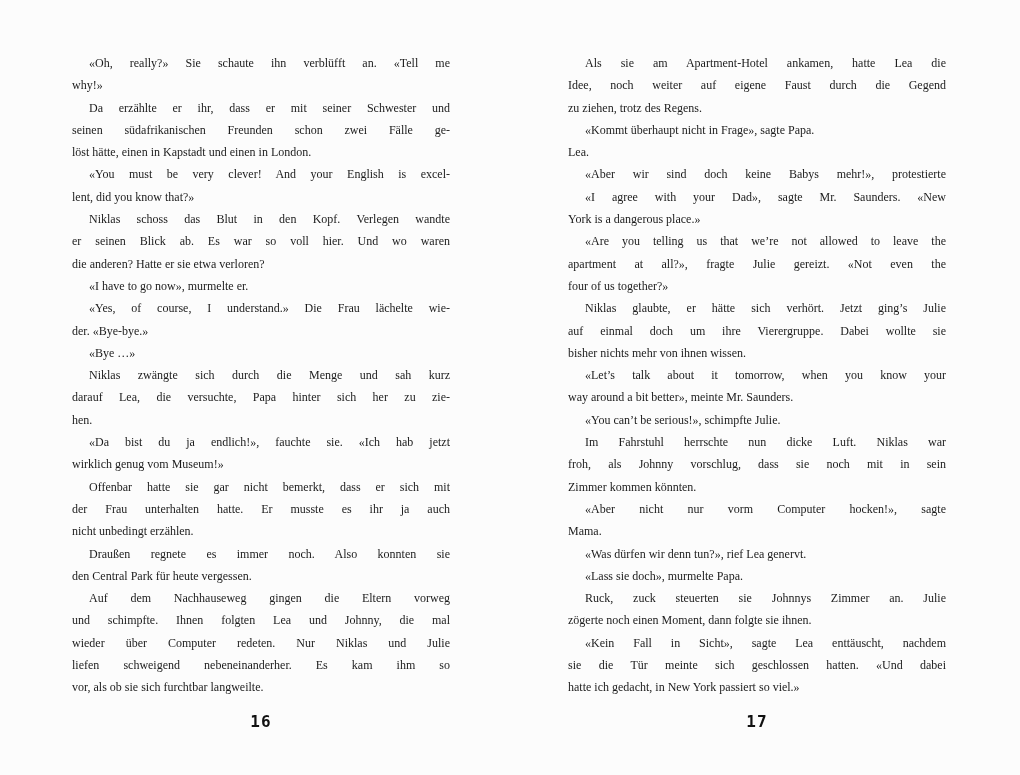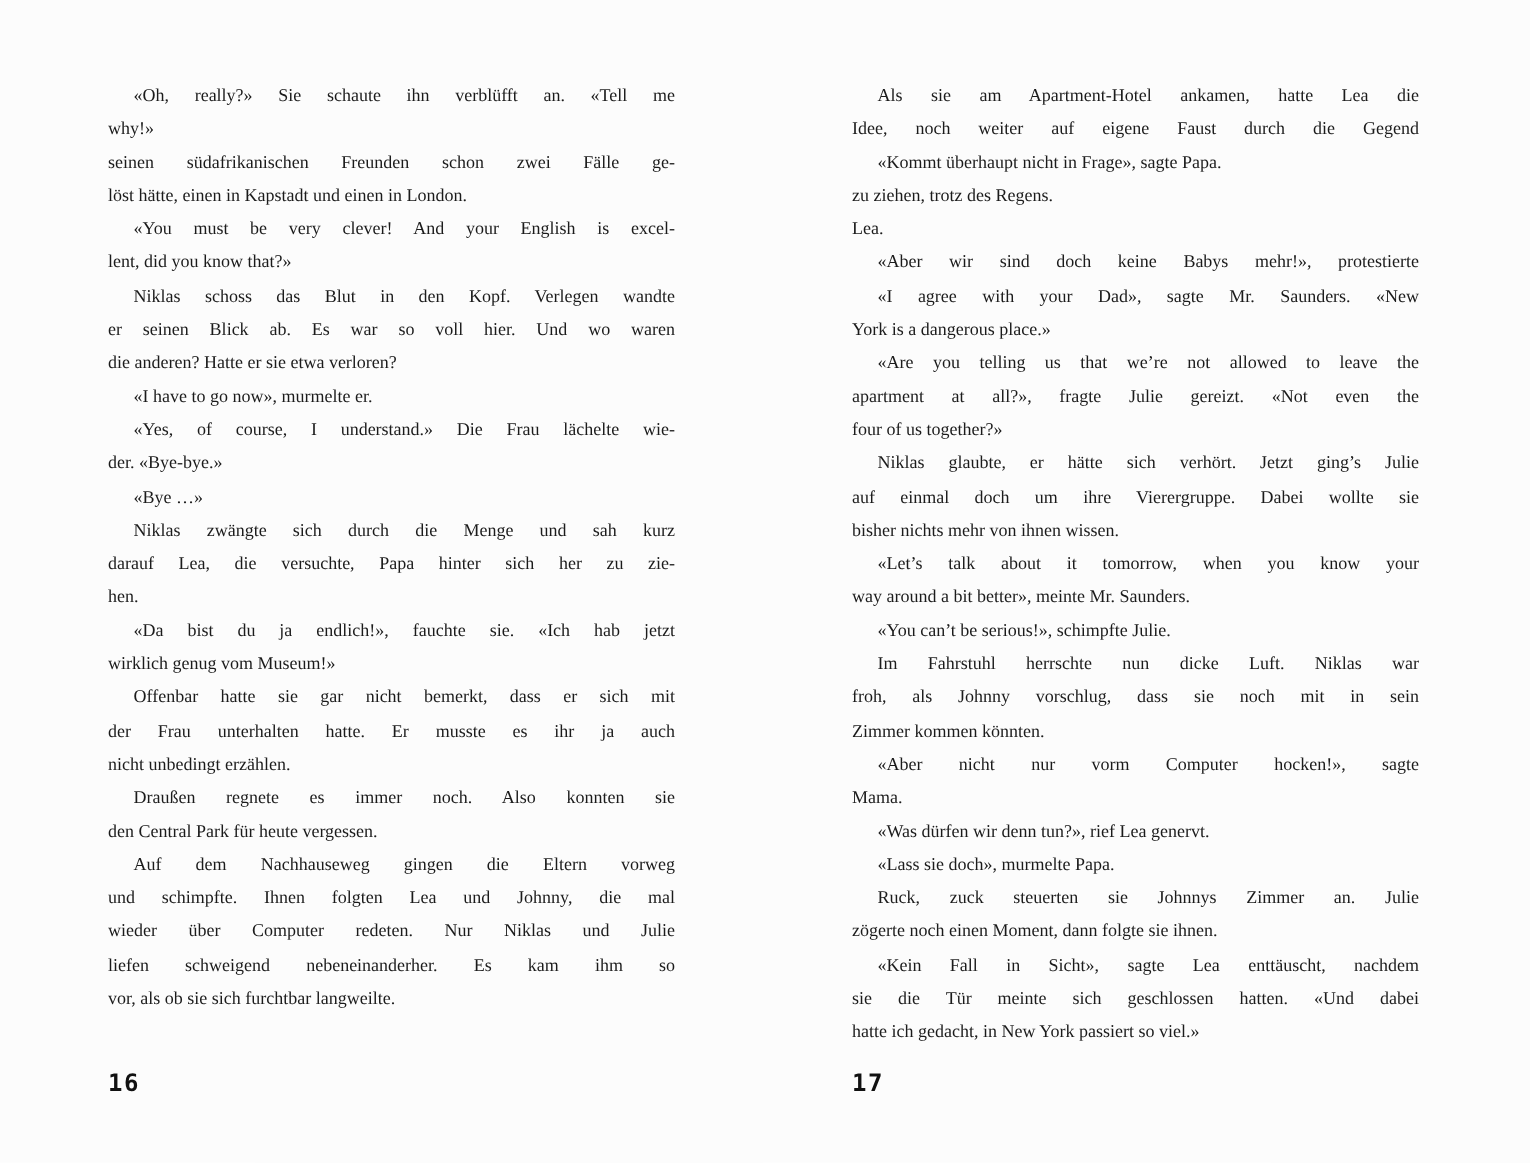--- a/index.html
+++ b/index.html
@@ -34,37 +34,39 @@
     text-align: justify;
     text-align-last: justify;
   }
   .line.indent {
     text-indent: 17px;
   }
   .page-number {
     position: absolute;
     top: 712px;
     width: 378px;
+    text-align: center;
     font-family: "DejaVu Sans Mono", monospace;
     font-weight: 700;
     font-size: 16px;
     letter-spacing: 1px;
     color: #111;
   }
   .page-number.left  { left: 72px; }
   .page-number.right { left: 568px; }
 </style>
 </head>
 <body>
 
 <div class="spread">
 
   <div class="text-block left">
       <div class="line indent just">«Oh, really?» Sie schaute ihn verblüfft an. «Tell me</div>
       <div class="line">why!»</div>
+      <div class="line indent just">Da erzählte er ihr, dass er mit seiner Schwester und</div>
       <div class="line just">seinen südafrikanischen Freunden schon zwei Fälle ge-</div>
       <div class="line">löst hätte, einen in Kapstadt und einen in London.</div>
       <div class="line indent just">«You must be very clever! And your English is excel-</div>
       <div class="line">lent, did you know that?»</div>
       <div class="line indent just">Niklas schoss das Blut in den Kopf. Verlegen wandte</div>
       <div class="line just">er seinen Blick ab. Es war so voll hier. Und wo waren</div>
       <div class="line">die anderen? Hatte er sie etwa verloren?</div>
       <div class="line indent">«I have to go now», murmelte er.</div>
       <div class="line indent just">«Yes, of course, I understand.» Die Frau lächelte wie-</div>
       <div class="line">der. «Bye-bye.»</div>
@@ -82,22 +84,22 @@
       <div class="line indent just">Auf dem Nachhauseweg gingen die Eltern vorweg</div>
       <div class="line just">und schimpfte. Ihnen folgten Lea und Johnny, die mal</div>
       <div class="line just">wieder über Computer redeten. Nur Niklas und Julie</div>
       <div class="line just">liefen schweigend nebeneinanderher. Es kam ihm so</div>
       <div class="line">vor, als ob sie sich furchtbar langweilte.</div>
     </div>
 
   <div class="text-block right">
       <div class="line indent just">Als sie am Apartment-Hotel ankamen, hatte Lea die</div>
       <div class="line just">Idee, noch weiter auf eigene Faust durch die Gegend</div>
+      <div class="line">zu ziehen, trotz des Regens.</div>
       <div class="line indent">«Kommt überhaupt nicht in Frage», sagte Papa.</div>
-      <div class="line">zu ziehen, trotz des Regens.</div>
       <div class="line">Lea.</div>
       <div class="line indent just">«Aber wir sind doch keine Babys mehr!», protestierte</div>
       <div class="line indent just">«I agree with your Dad», sagte Mr. Saunders. «New</div>
       <div class="line">York is a dangerous place.»</div>
       <div class="line indent just">«Are you telling us that we’re not allowed to leave the</div>
       <div class="line just">apartment at all?», fragte Julie gereizt. «Not even the</div>
       <div class="line">four of us together?»</div>
       <div class="line indent just">Niklas glaubte, er hätte sich verhört. Jetzt ging’s Julie</div>
       <div class="line just">auf einmal doch um ihre Vierergruppe. Dabei wollte sie</div>
       <div class="line">bisher nichts mehr von ihnen wissen.</div>

